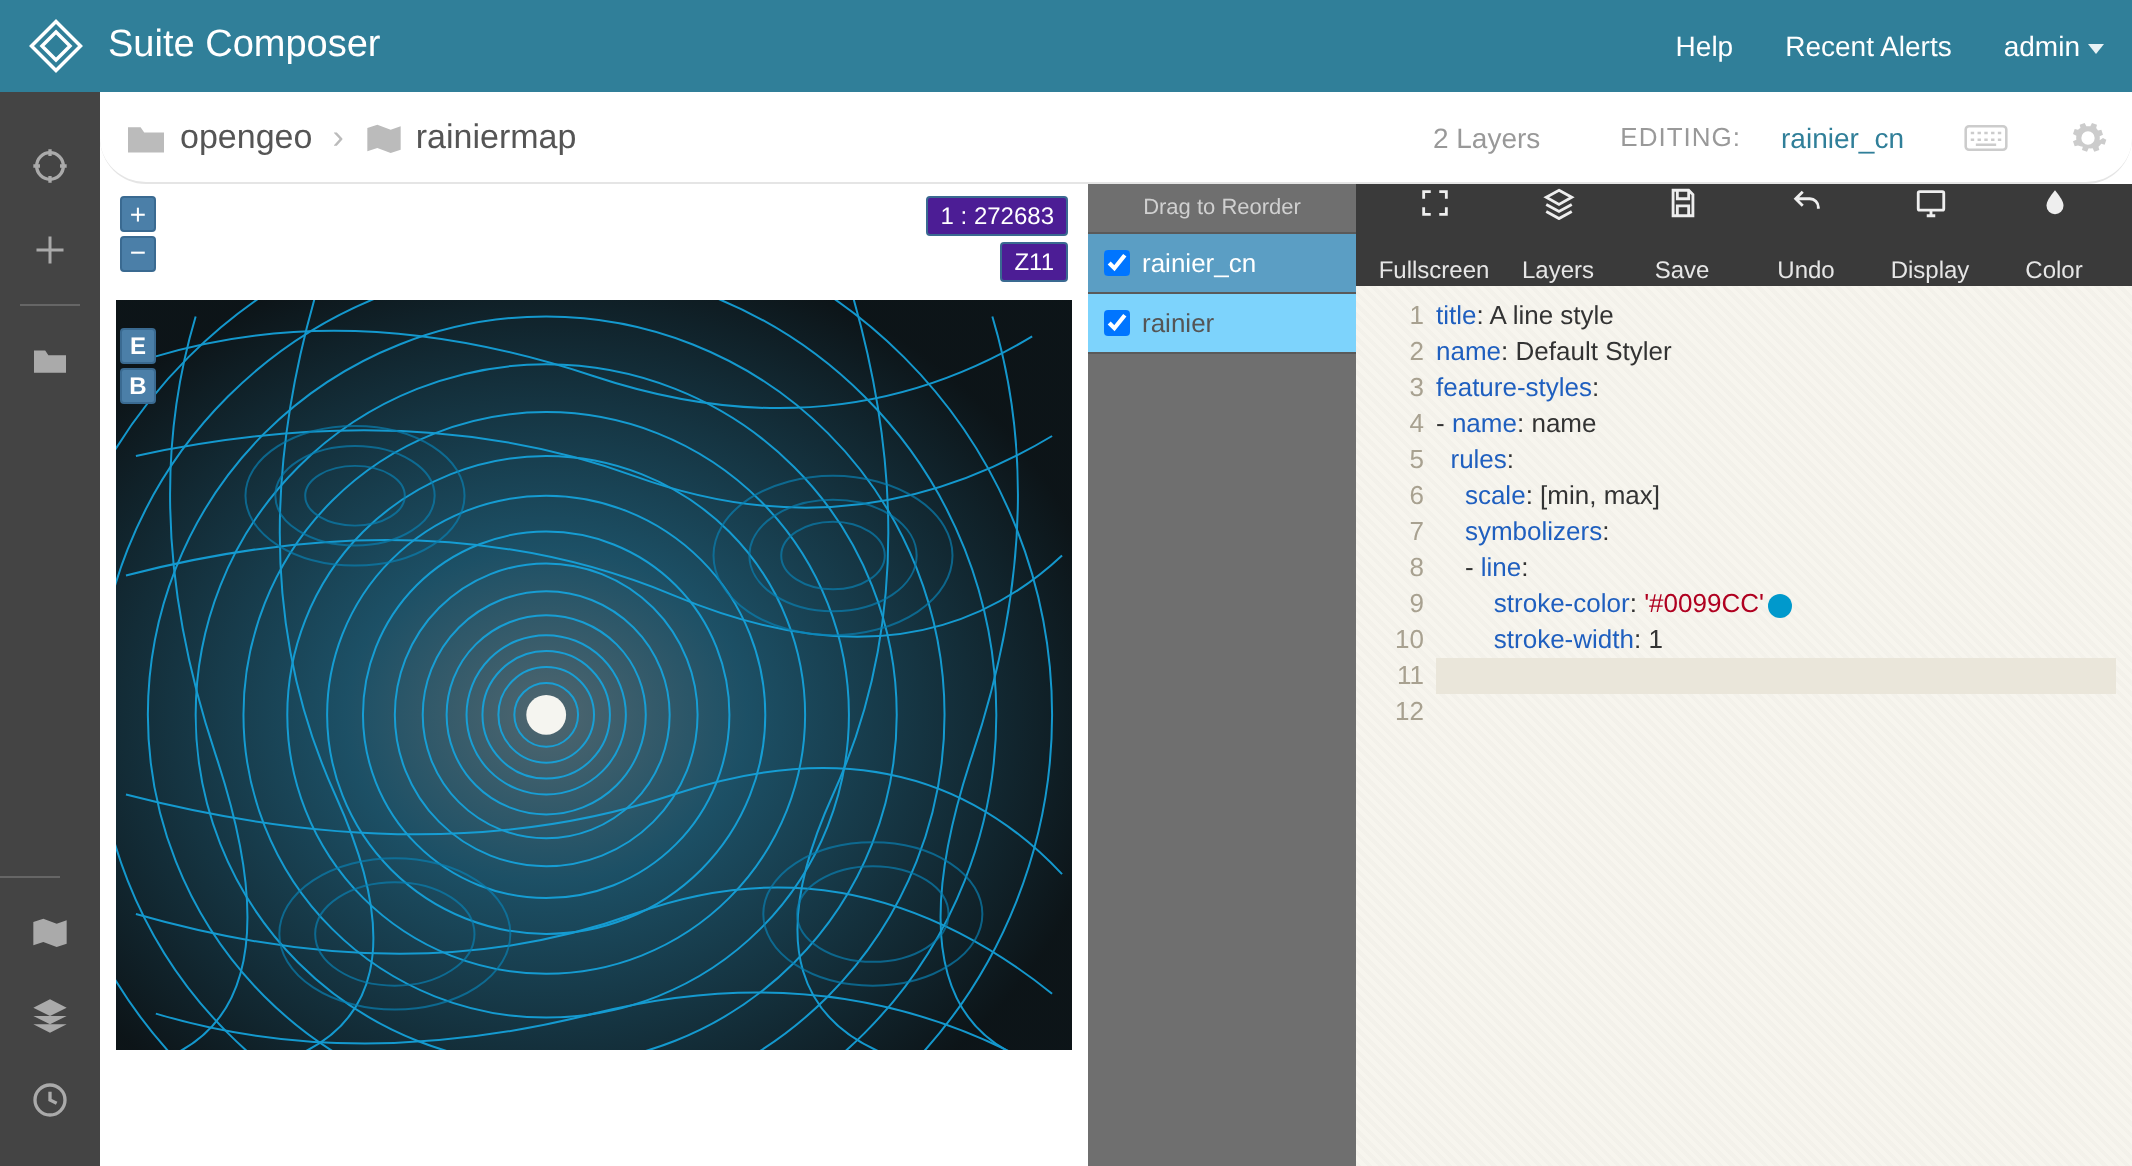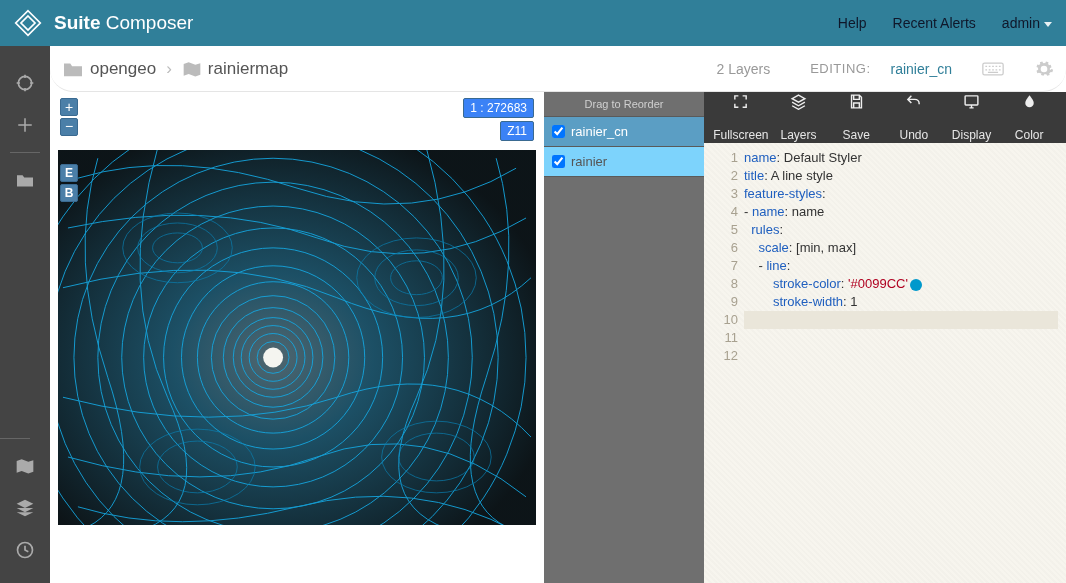--- a/index.html
+++ b/index.html
@@ -2,23 +2,23 @@
 <html><head>
 <meta charset="utf-8">
 <style>
 * { margin:0; padding:0; box-sizing:border-box; font-family: "Helvetica Neue", Arial, sans-serif; }
 body { background:#fff; width:1066px; height:583px; overflow:hidden; }
 
 
 .topbar { height:46px; background:#307f99; color:#fff; display:flex; align-items:center; padding:0 14px; }
 .logo-icon { width:28px; height:28px; margin-right:12px; }
 .app-name { font-size:19px; }
-.app-name b { font-weight:700; }
+.app-name b { font-weight:400; }
 .topbar .spacer { flex:1; }
-.topbar .nav-link { color:#0f172a; font-size:14px; margin-left:26px; cursor:pointer; }
+.topbar .nav-link { color:#ffffff; font-size:14px; margin-left:26px; cursor:pointer; }
 .caret-down { display:inline-block; width:0;height:0;border-left:4px solid transparent;border-right:4px solid transparent;border-top:5px solid #e8f2f5; margin-left:4px; vertical-align:middle; }
 
 
 .leftrail { position:absolute; left:0; top:46px; bottom:0; width:50px; background:#444; display:flex; flex-direction:column; align-items:center; padding-top:16px; }
 .leftrail .rail-btn { width:50px; height:42px; display:flex; align-items:center; justify-content:center; color:#aaa; cursor:pointer; }
 .leftrail .rail-sep { width:30px; height:1px; background:#666; margin:6px 0; }
 .leftrail .rail-bottom { margin-top:auto; margin-bottom:12px; }
 
 
 .hdr { position:absolute; left:50px; right:0; top:46px; height:46px; background:#fff; border-bottom:1px solid #e5e5e5; display:flex; align-items:center; padding:0 12px; z-index:2;border-radius:23px; }
@@ -36,25 +36,25 @@
 .cols { position:absolute; left:50px; right:0; top:92px; bottom:0; display:flex; }
 
 
 .mapcol { width:494px; position:relative; background:#fff; }
 .map-inner { position:absolute; left:8px; right:8px; top:4px; bottom:4px; }
 .map-controls-tl { position:absolute; left:2px; top:2px; z-index:3; }
 .zoom-btn { width:18px; height:18px; background:#4b7fa8; color:#fff; font-size:14px; line-height:16px; text-align:center; border:1px solid #3a6a91; border-radius:2px; margin-bottom:2px; cursor:pointer; }
 .zoom-btn.minus { line-height:14px; }
 .eb-btn { width:18px; height:18px; background:#4b7fa8; color:#fff; font-size:12px; font-weight:700; line-height:16px; text-align:center; border:1px solid #3a6a91; border-radius:2px; margin-top:2px; cursor:pointer; }
 .map-controls-tr { position:absolute; right:2px; top:2px; z-index:3; text-align:right; }
-.scale-badge, .zoom-badge { display:inline-block; background:#3b82f6; color:#fff; font-size:12px; padding:2px 6px; border:1px solid #3a6a91; border-radius:2px; margin-bottom:3px; }
+.scale-badge, .zoom-badge { display:inline-block; background:#4c1d95; color:#fff; font-size:12px; padding:2px 6px; border:1px solid #3a6a91; border-radius:2px; margin-bottom:3px; }
 .map-canvas { position:absolute; left:0; right:0; top:54px; bottom:54px; background:#111; overflow:hidden; }
 
 
-.layerscol { width:160px; background:#6f6f6f; display:flex; flex-direction:column; }
+.layerscol { width:134px; background:#6f6f6f; display:flex; flex-direction:column; }
 .drag-hdr { font-size:11px; color:#d0d0d0; text-align:center; padding:6px 0; border-bottom:1px solid #5a5a5a; }
 .layer-item { display:flex; align-items:center; padding:7px 8px; font-size:13px; border-bottom:1px solid #5a5a5a; cursor:pointer; }
 .layer-item.active { background:#5b9ec4; color:#fff; }
 .layer-item.inactive { background:#7dd3fc; color:#555; }
 .layer-item input[type=checkbox]{ margin-right:6px; }
 
 
 .editorcol { flex:1; display:flex; flex-direction:column; }
 .toolbar { height:51px; background:#3a3a3a; display:flex; align-items:center; justify-content:space-around; padding:0 8px; }
 .tool { color:#e6e6e6; font-size:12px; text-align:center; cursor:pointer; display:flex; flex-direction:column; align-items:center; gap:18px; flex:1; }
@@ -297,26 +297,27 @@
           <div>5</div>
           <div>6</div>
           <div>7</div>
           <div>8</div>
           <div>9</div>
           <div>10</div>
           <div>11</div>
           <div>12</div>
         </div>
       <div class="code-lines" id="code-lines">
+          <div class="ln"><span class="k">title</span><span class="p">: </span><span class="p">A line style</span></div>
           <div class="ln"><span class="k">name</span><span class="p">: </span><span class="p">Default Styler</span></div>
-          <div class="ln"><span class="k">title</span><span class="p">: </span><span class="p">A line style</span></div>
           <div class="ln"><span class="k">feature-styles</span><span class="p">:</span></div>
           <div class="ln"><span class="p">- </span><span class="k">name</span><span class="p">: </span><span class="p">name</span></div>
           <div class="ln"><span class="p">  </span><span class="k">rules</span><span class="p">:</span></div>
           <div class="ln"><span class="p">    </span><span class="k">scale</span><span class="p">: [</span><span class="p">min</span><span class="p">, </span><span class="p">max</span><span class="p">]</span></div>
+          <div class="ln"><span class="p">    </span><span class="k">symbolizers</span><span class="p">:</span></div>
           <div class="ln"><span class="p">    - </span><span class="k">line</span><span class="p">:</span></div>
           <div class="ln"><span class="p">        </span><span class="k">stroke-color</span><span class="p">: </span><span class="s">'#0099CC'</span><span class="swatch"></span></div>
           <div class="ln"><span class="p">        </span><span class="k">stroke-width</span><span class="p">: </span><span class="p">1</span></div>
           <div class="ln cursor-line"></div>
         </div>
     </div>
   </div>
 
 </div>
 

